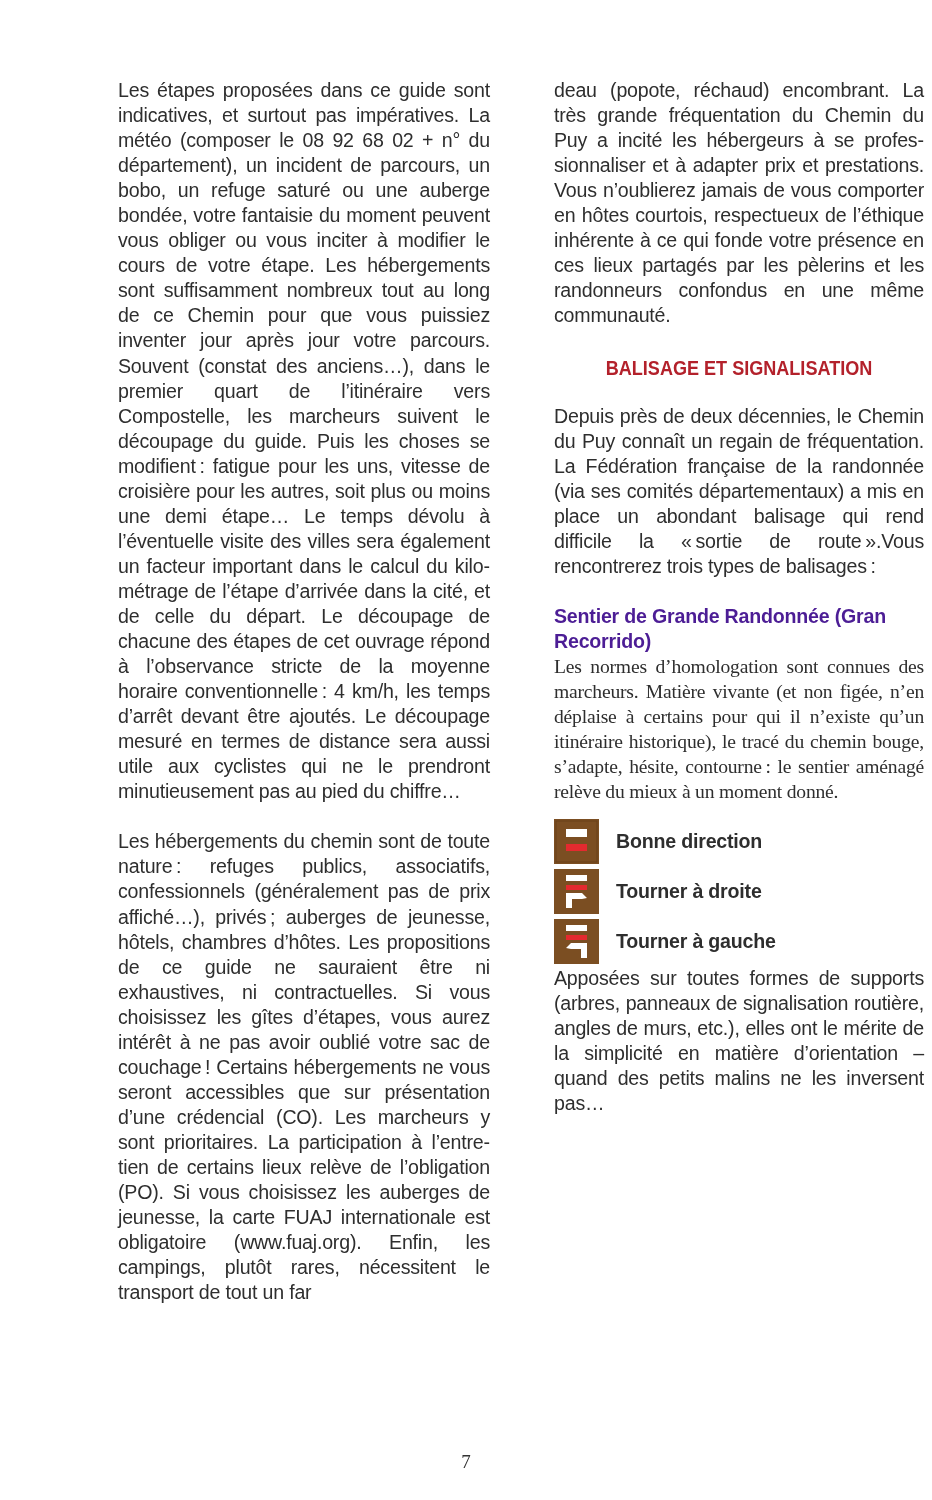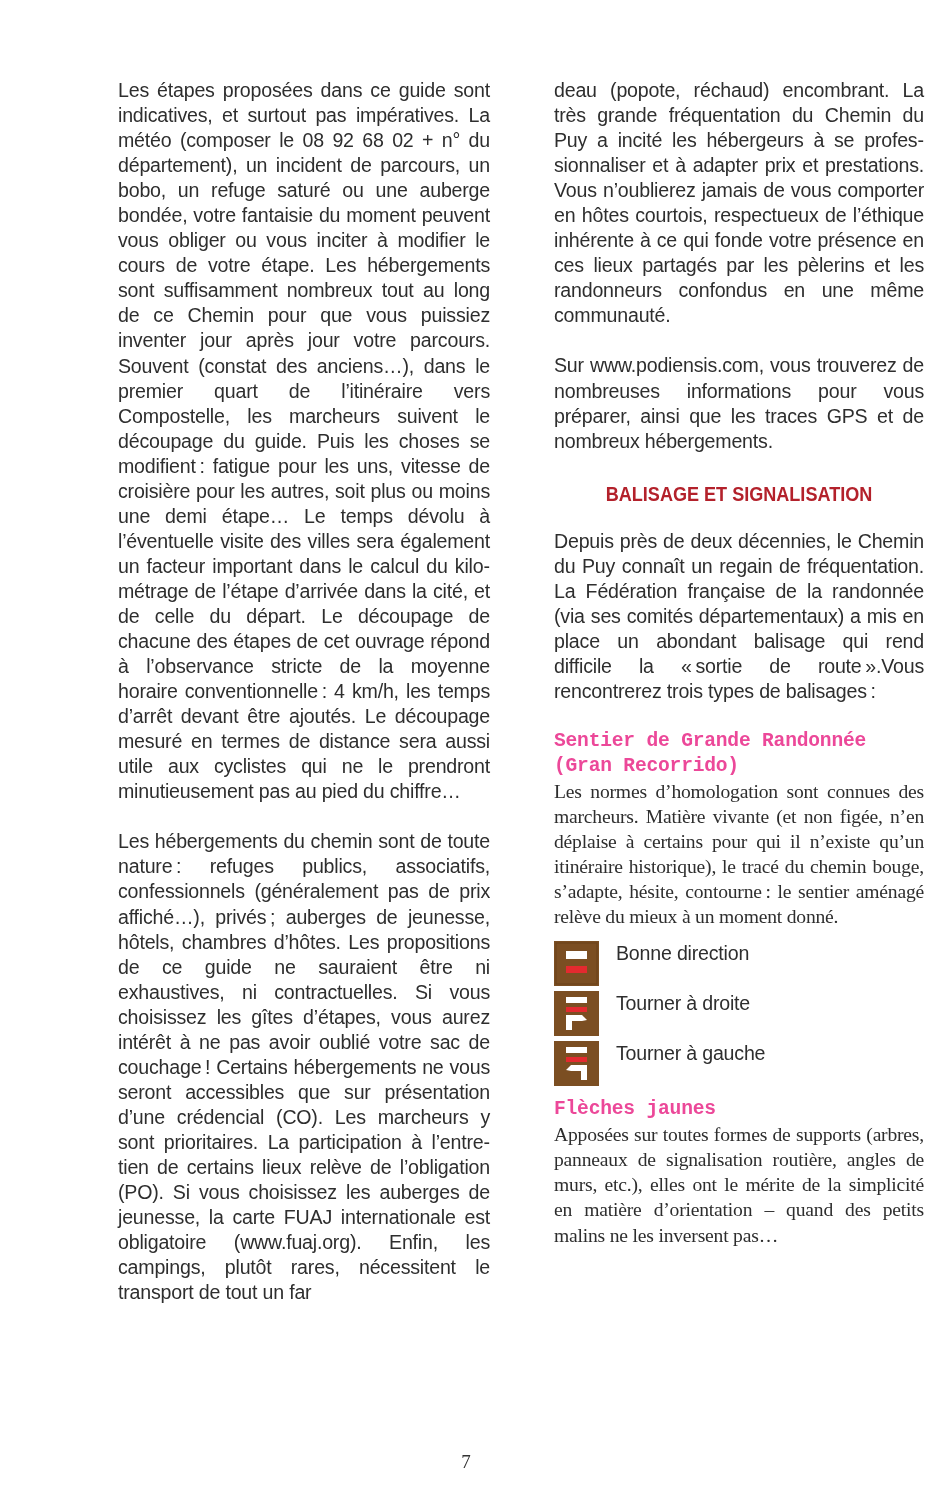--- a/index.html
+++ b/index.html
@@ -20,27 +20,27 @@
     .para + .para { margin-top: 25px; }
     .para.last-left { text-align-last: left; }
     .section-heading {
       margin: 27px 0 23px 0; text-align: center;
       font-family: "Liberation Sans", sans-serif;
       font-weight: bold; color: #b3212b;
       font-size: 21px; letter-spacing: 0px;
       transform: scaleX(0.86); transform-origin: center;
     }
     .subheading {
-      margin: 25px 0 0 0; font-weight: bold; color: #ec4899;
-      font-size: 19.6px; line-height: 25px; font-family: Liberation Mono, monospace;
+      margin: 25px 0 0 0; font-weight: bold; color: #4c1d95;
+      font-size: 19.6px; line-height: 25px;
     }
     .subheading + .para { margin-top: 0; font-family: Liberation Serif, serif; }
     .legend { margin-top: 12px; }
     .legend-row {
-      display: flex; align-items: flex-start; height: 50px;
+      display: flex; align-items: center; height: 50px; font-weight: bold;
     }
     .sign {
       width: 45px; height: 45px; flex: 0 0 45px;
       display: block;
     }
     .legend-label { margin-left: 17px; font-size: 19.6px; }
     .page-number {
       position: absolute; left: 0; right: 0; top: 1451px;
       text-align: center; font-family: "Liberation Serif", serif;
       font-size: 19px; color: #333;
@@ -50,21 +50,20 @@
 </head>
 <body>
 
 <div class="col col-left">
   <p class="para last-left">Les étapes proposées dans ce guide sont indicatives, et surtout pas impé­ratives. La météo (composer le 08&nbsp;92&nbsp;68&nbsp;02 + n° du département), un incident de parcours, un bobo, un refuge saturé ou une auberge bondée, votre fantaisie du moment peuvent vous obliger ou vous inciter à modi­fier le cours de votre étape. Les héber­gements sont suffisamment nombreux tout au long de ce Chemin pour que vous puissiez inventer jour après jour votre parcours. Souvent (constat des anciens…), dans le premier quart de l’itinéraire vers Compostelle, les mar­cheurs suivent le découpage du guide. Puis les choses se modifient : fatigue pour les uns, vitesse de croisière pour les autres, soit plus ou moins une demi étape… Le temps dévolu à l’éventuelle visite des villes sera également un fac­teur important dans le calcul du kilo­métrage de l’étape d’arrivée dans la cité, et de celle du départ. Le décou­page de chacune des étapes de cet ouvrage répond à l’observance stricte de la moyenne horaire convention­nelle : 4&nbsp;km/h, les temps d’arrêt devant être ajoutés. Le découpage mesuré en termes de distance sera aussi utile aux cyclistes qui ne le prendront minutieu­sement pas au pied du chiffre…</p>
   <p class="para">Les hébergements du chemin sont de toute nature : refuges publics, associa­tifs, confessionnels (généralement pas de prix affiché…), privés ; auberges de jeunesse, hôtels, chambres d’hôtes. Les propositions de ce guide ne sau­raient être ni exhaustives, ni contrac­tuelles. Si vous choisissez les gîtes d’étapes, vous aurez intérêt à ne pas avoir oublié votre sac de couchage ! Certains hébergements ne vous seront accessibles que sur présentation d’une crédencial (CO). Les marcheurs y sont prioritaires. La participation à l’entre­tien de certains lieux relève de l’obli­gation (PO). Si vous choisissez les auberges de jeunesse, la carte FUAJ internationale est obligatoire (www.fuaj.​org). Enfin, les campings, plutôt rares, nécessitent le transport de tout un far­</p>
 </div>
 
 <div class="col col-right">
   <p class="para last-left">deau (popote, réchaud) encombrant. La très grande fréquentation du Chemin du Puy a incité les hébergeurs à se profes­sionnaliser et à adapter prix et presta­tions. Vous n’oublierez jamais de vous comporter en hôtes courtois, respec­tueux de l’éthique inhérente à ce qui fonde votre présence en ces lieux parta­gés par les pèlerins et les randonneurs confondus en une même communauté.</p>
-  <p class="para last-left">Sur www.podiensis.com, vous trouverez de nombreuses informations pour vous préparer, ainsi que les traces GPS et de nombreux hébergements.</p>
 
   <h2 class="section-heading">BALISAGE ET SIGNALISATION</h2>
 
   <p class="para last-left">Depuis près de deux décennies, le Che­min du Puy connaît un regain de fré­quentation. La Fédération française de la randonnée (via ses comités départe­mentaux) a mis en place un abondant balisage qui rend difficile la « sortie de route ».Vous rencontrerez trois types de balisages :</p>
 
   <h3 class="subheading">Sentier de Grande Randonnée (Gran Recorrido)</h3>
   <p class="para last-left">Les normes d’homologation sont connues des marcheurs. Matière vivante (et non figée, n’en déplaise à certains pour qui il n’existe qu’un itinéraire his­torique), le tracé du chemin bouge, s’adapte, hésite, contourne : le sentier aménagé relève du mieux à un moment donné.</p>
 
   <div class="legend">
     <div class="legend-row">
@@ -89,17 +88,16 @@
       <svg class="sign" viewBox="0 0 45 45">
         <rect x="0" y="0" width="45" height="45" fill="#7b4e22"></rect>
         <rect x="12" y="6" width="21" height="6" fill="#ffffff"></rect>
         <rect x="12" y="16" width="21" height="5" fill="#e32a2f"></rect>
         <polygon points="12,29 17,24 33,24 33,39 27,39 27,30 17,30" fill="#ffffff"></polygon>
       </svg>
       <span class="legend-label">Tourner à gauche</span>
     </div>
   </div>
 
-  <h3 class="subheading fleches">Flèches jaunes</h3>
   <p class="para last-left">Apposées sur toutes formes de sup­ports (arbres, panneaux de signalisa­tion routière, angles de murs, etc.), elles ont le mérite de la simplicité en matière d’orientation – quand des petits malins ne les inversent pas…</p>
 </div>
 
 <div class="page-number">7</div>
 
 </body></html>

